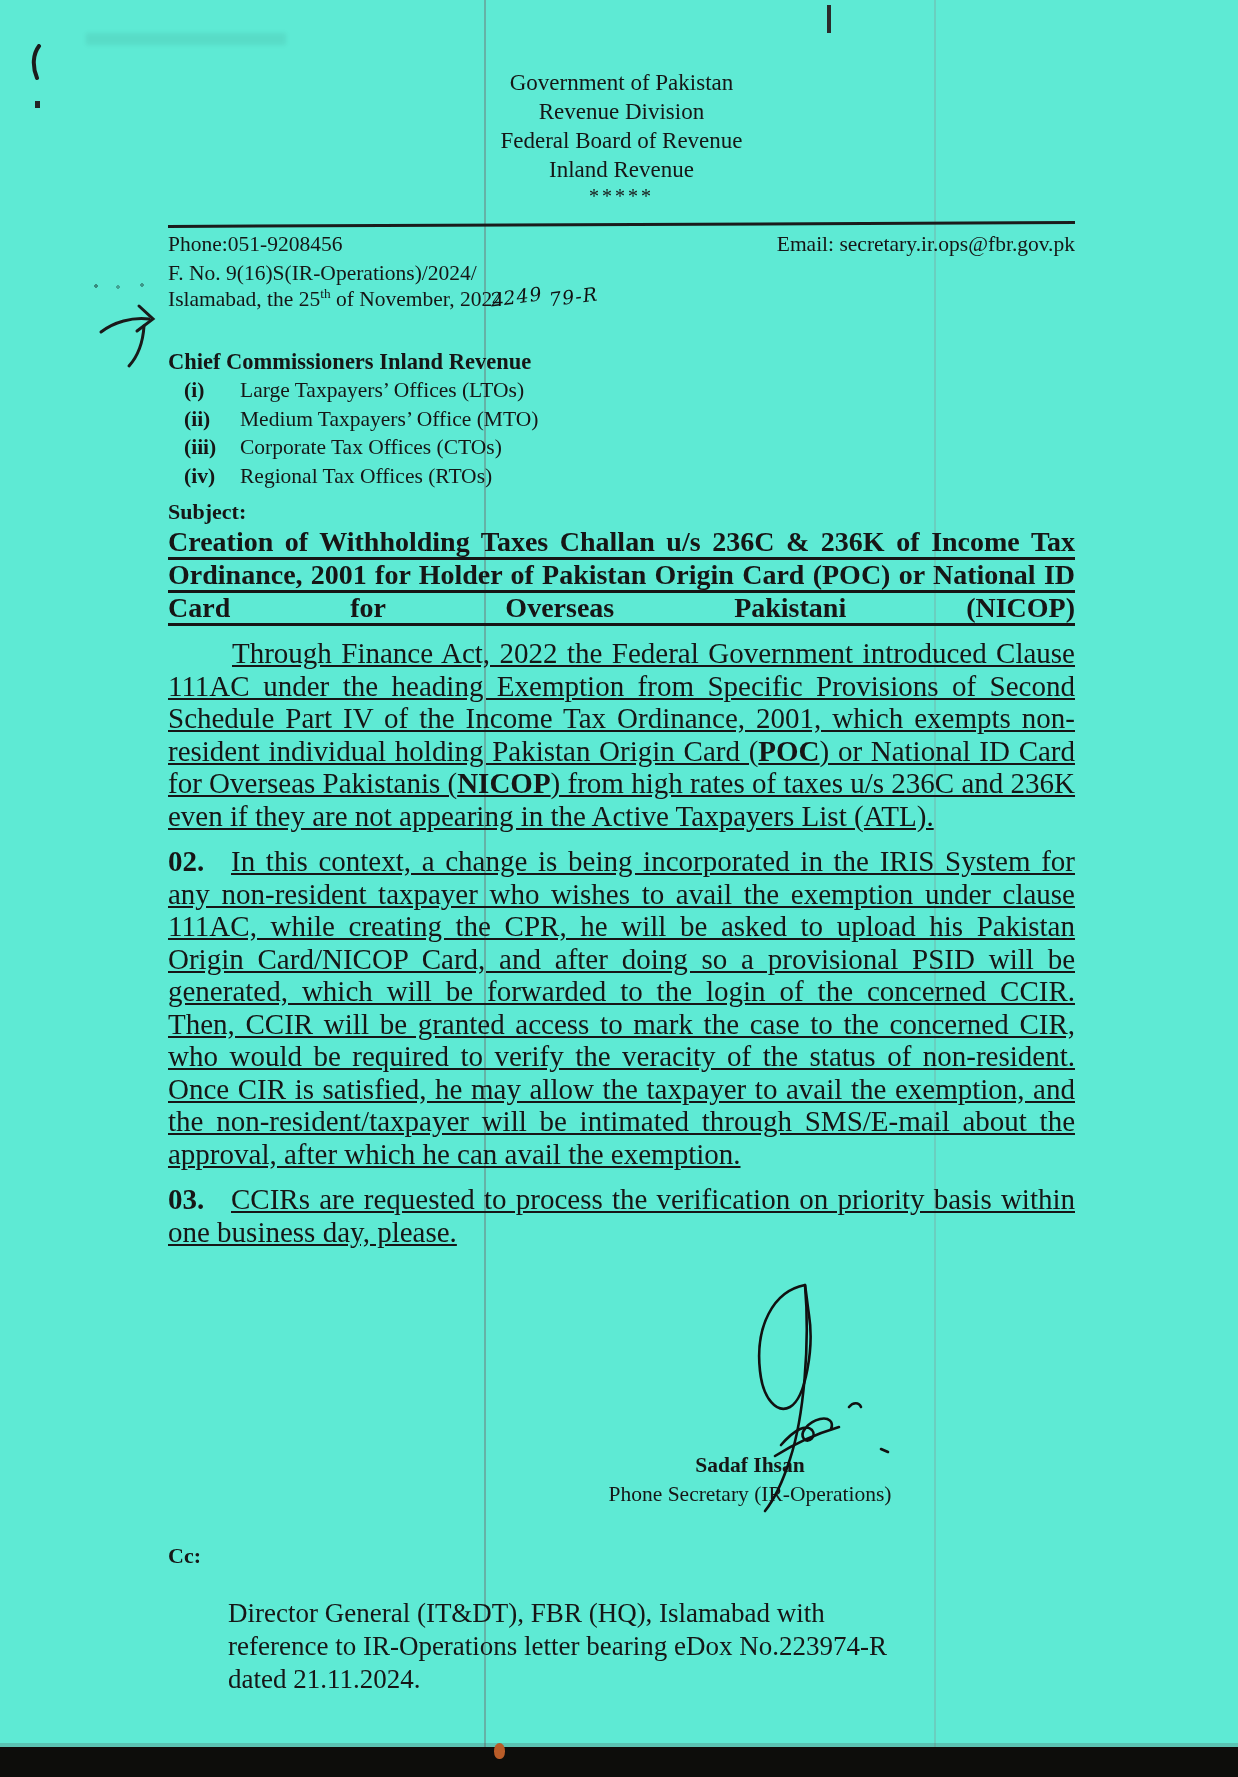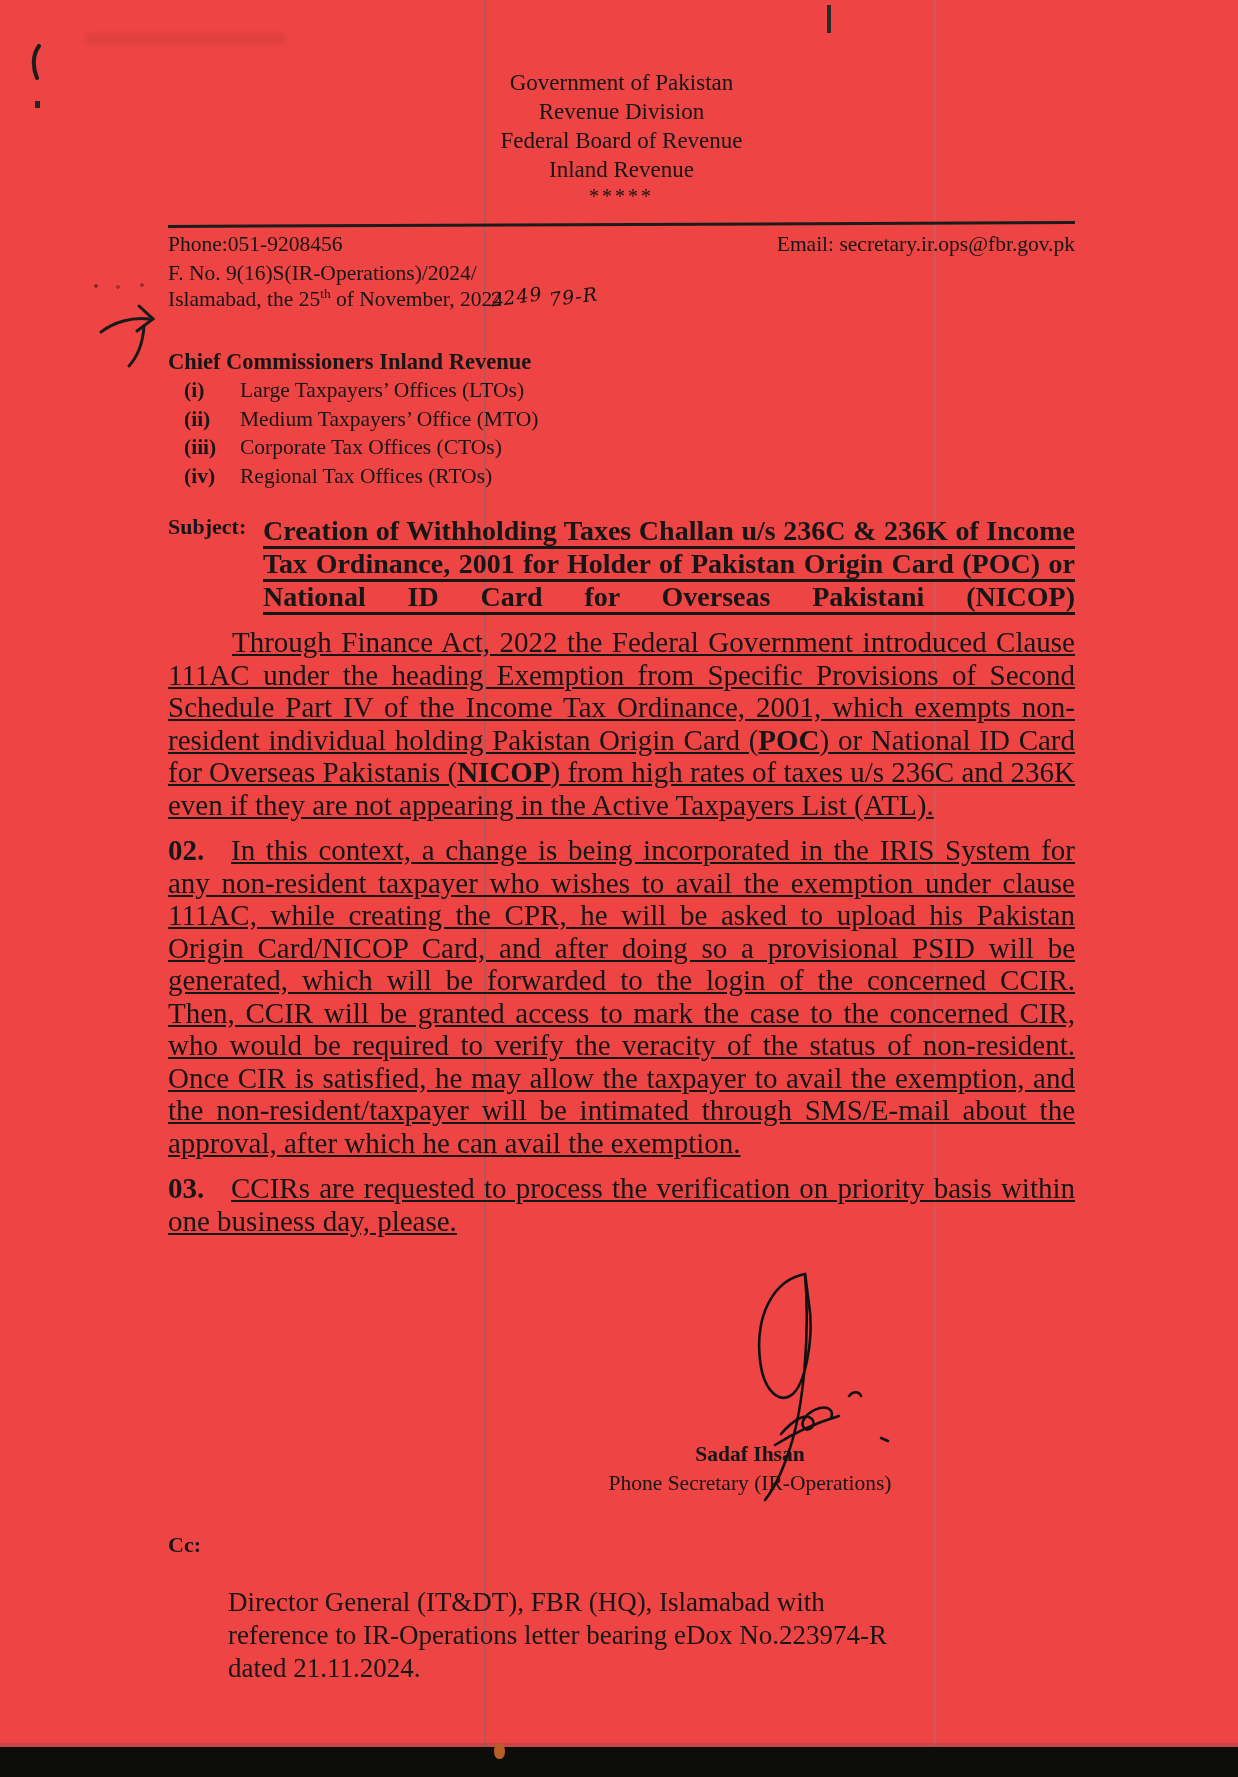--- a/index.html
+++ b/index.html
@@ -1,18 +1,18 @@
 <!DOCTYPE html>
 <html><head>
 <meta charset="utf-8">
 <style>
   html,body { margin:0; padding:0; background:#d9d9d9; }
   .page {
     position:relative; width:1238px; height:1777px; margin:0 auto;
-    background:#ef4444; overflow:hidden;
+    background:#5eead4; overflow:hidden;
     font-family:"Liberation Serif","DejaVu Serif",serif; color:#161616;
   }
   .content { position:absolute; left:168px; right:163px; top:0; }
 
   
   .letterhead { margin-top:68px; text-align:center; font-size:23px; line-height:29px; }
   .letterhead .stars { font-size:20px; letter-spacing:3px; line-height:24px; }
 
   .rule { height:3px; background:#1b1b1b; margin-top:15px; transform:rotate(-0.25deg); }
 
@@ -28,21 +28,21 @@
   .hw-number .hw2 { display:inline-block; transform:translateY(7px); margin-left:6px; }
   .sup { vertical-align:super; font-size:0.62em; }
 
   
   .addressee { margin-top:12px; }
   .addressee-heading { font-weight:bold; font-size:22.5px; line-height:28px;margin-top:36px; }
   .addr-row { display:flex; font-size:21.5px; line-height:28.5px; }
   .addr-num { flex:none; width:72px; font-weight:bold; padding-left:16px; box-sizing:border-box; }
 
   
-  .subject-row { display:flex; margin-top:24px; }
+  .subject-row { display:flex; margin-top:9px;flex-direction:column; }
   .subject-label { flex:none; width:95px; font-weight:bold; font-size:22px; }
   .subject-text {
     font-weight:bold; font-size:28px; line-height:33px;
     text-align:justify; text-align-last:justify;
     text-decoration:underline; text-decoration-thickness:2.5px; text-underline-offset:6px;
   }
 
   
   .para { font-size:29px; line-height:32.5px; text-align:justify; margin-top:13px;text-decoration:underline; }
   .para-indent { text-indent:64px; }

